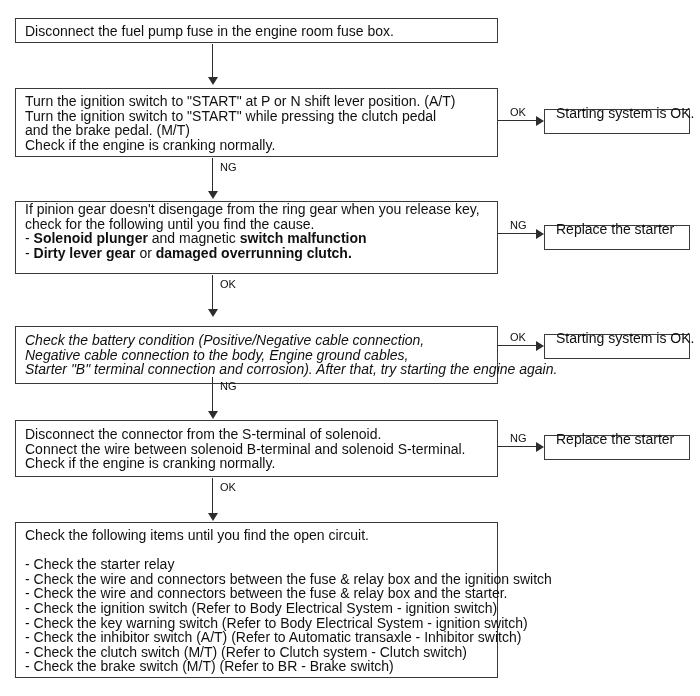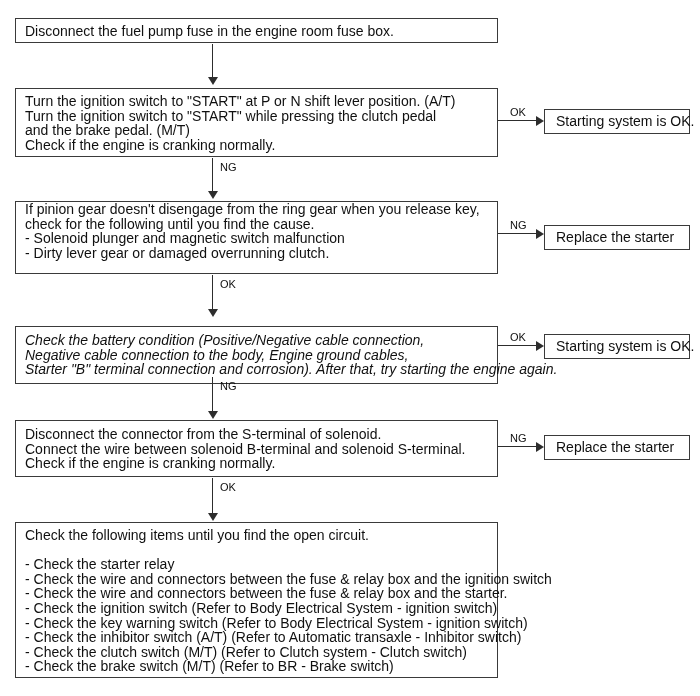--- a/index.html
+++ b/index.html
@@ -14,22 +14,22 @@
   }
   .box {
     position: absolute;
     box-sizing: border-box;
     border: 1px solid #3a3a3a;
     background: #ffffff;
     padding: 5px 9px;
     font-size: 14px;
   }
   .ln { line-height: 14.6px; min-height: 14.6px; white-space: nowrap; }
-  .bld { font-weight: normal; }
-  .side-box { display: flex; align-items: flex-end; padding: 0 0 4px 11px; }
+  .bld { font-weight: bold; }
+  .side-box { display: flex; align-items: center; padding: 0 0 16px 11px; }
   
   .varrow { position: absolute; width: 16px; }
   .vline { position: absolute; left: 7px; top: 0; bottom: 6px; width: 1px; background: #2d2d2d; }
   .vhead {
     position: absolute; left: 3px; bottom: 0; width: 0; height: 0;
     border-left: 5px solid transparent; border-right: 5px solid transparent;
     border-top: 8px solid #2d2d2d;
   }
   .vlabel { position: absolute; left: 15px; top: 3px; font-size: 11px; white-space: nowrap; }
   

